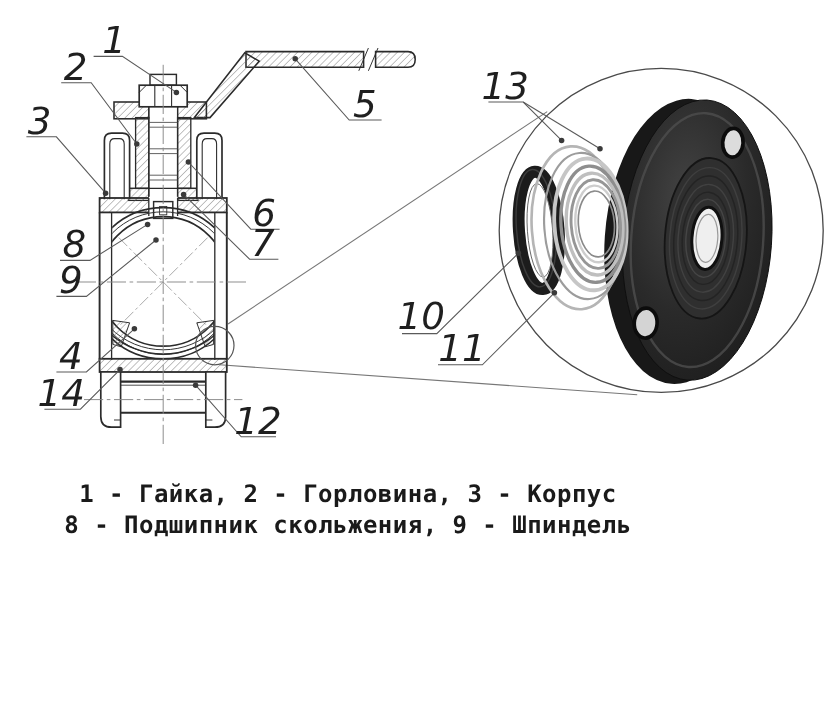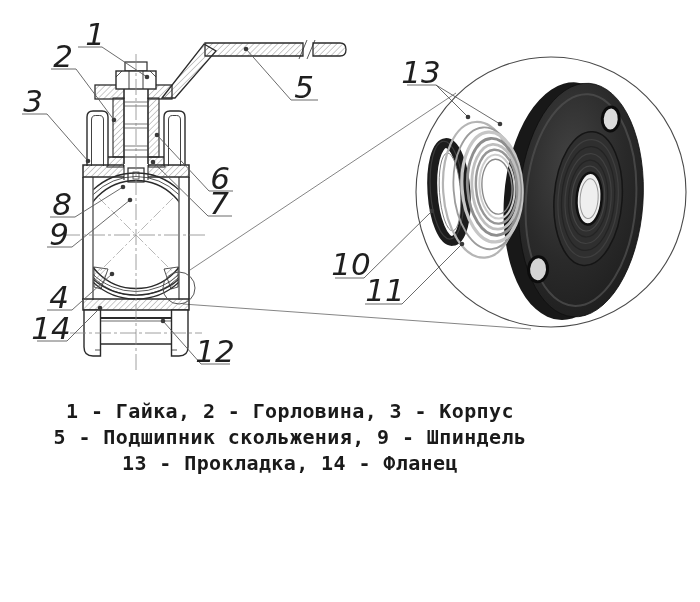--- a/index.html
+++ b/index.html
@@ -254,17 +254,16 @@
         <g>
           <polyline points="37,341 67,341 100,308" fill="none" stroke="#5a5a5a" stroke-width="0.9"></polyline>
           <circle cx="100" cy="308" r="2.3" fill="#3a3a3a"></circle>
           <text x="51" y="338.5" text-anchor="middle" class="co-num">14</text>
         </g>
       </g>
 </svg>
 
 <div id="legend">
   <div class="legend-line">1 - Гайка, 2 - Горловина, 3 - Корпус</div>
-  <div class="legend-line">5 - Подшипник скольжения, 9 - Шпиндель</div>
-  <div class="legend-line">13 - Прокладка, 14 - Фланец</div>
+  <div class="legend-line">8 - Подшипник скольжения, 9 - Шпиндель</div>
 </div>
 
 </div>
 
 </body></html>

